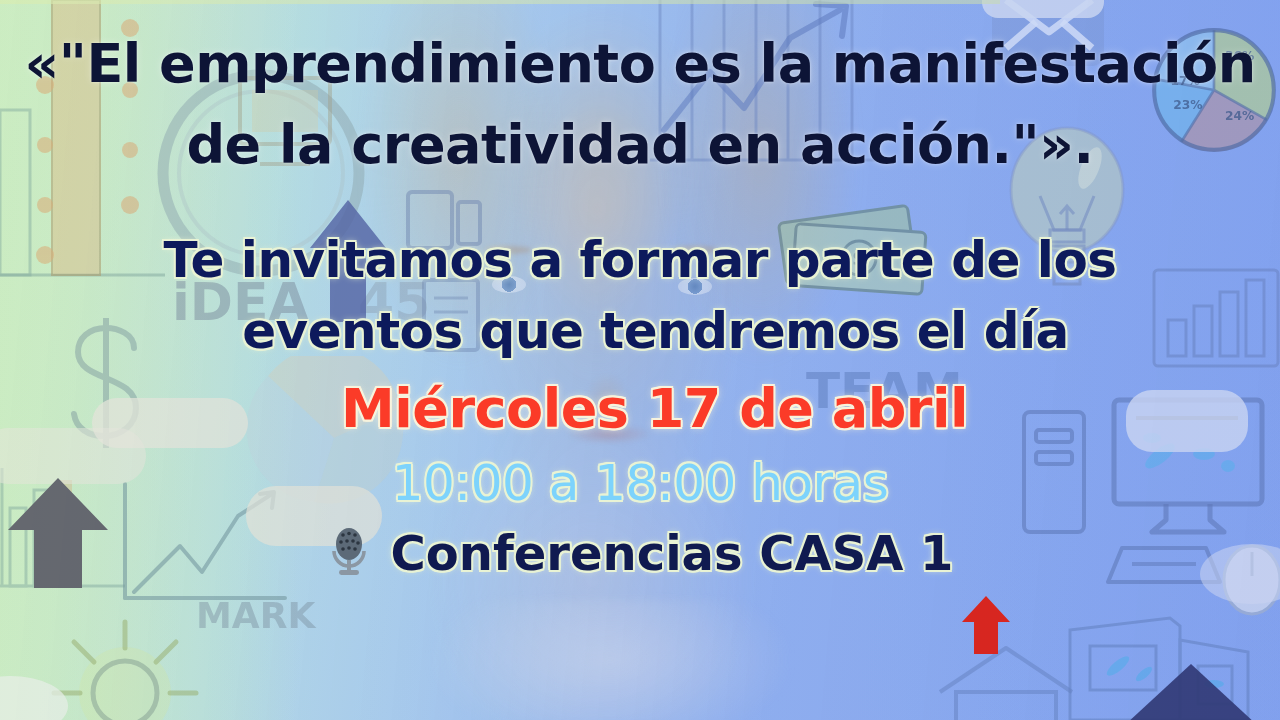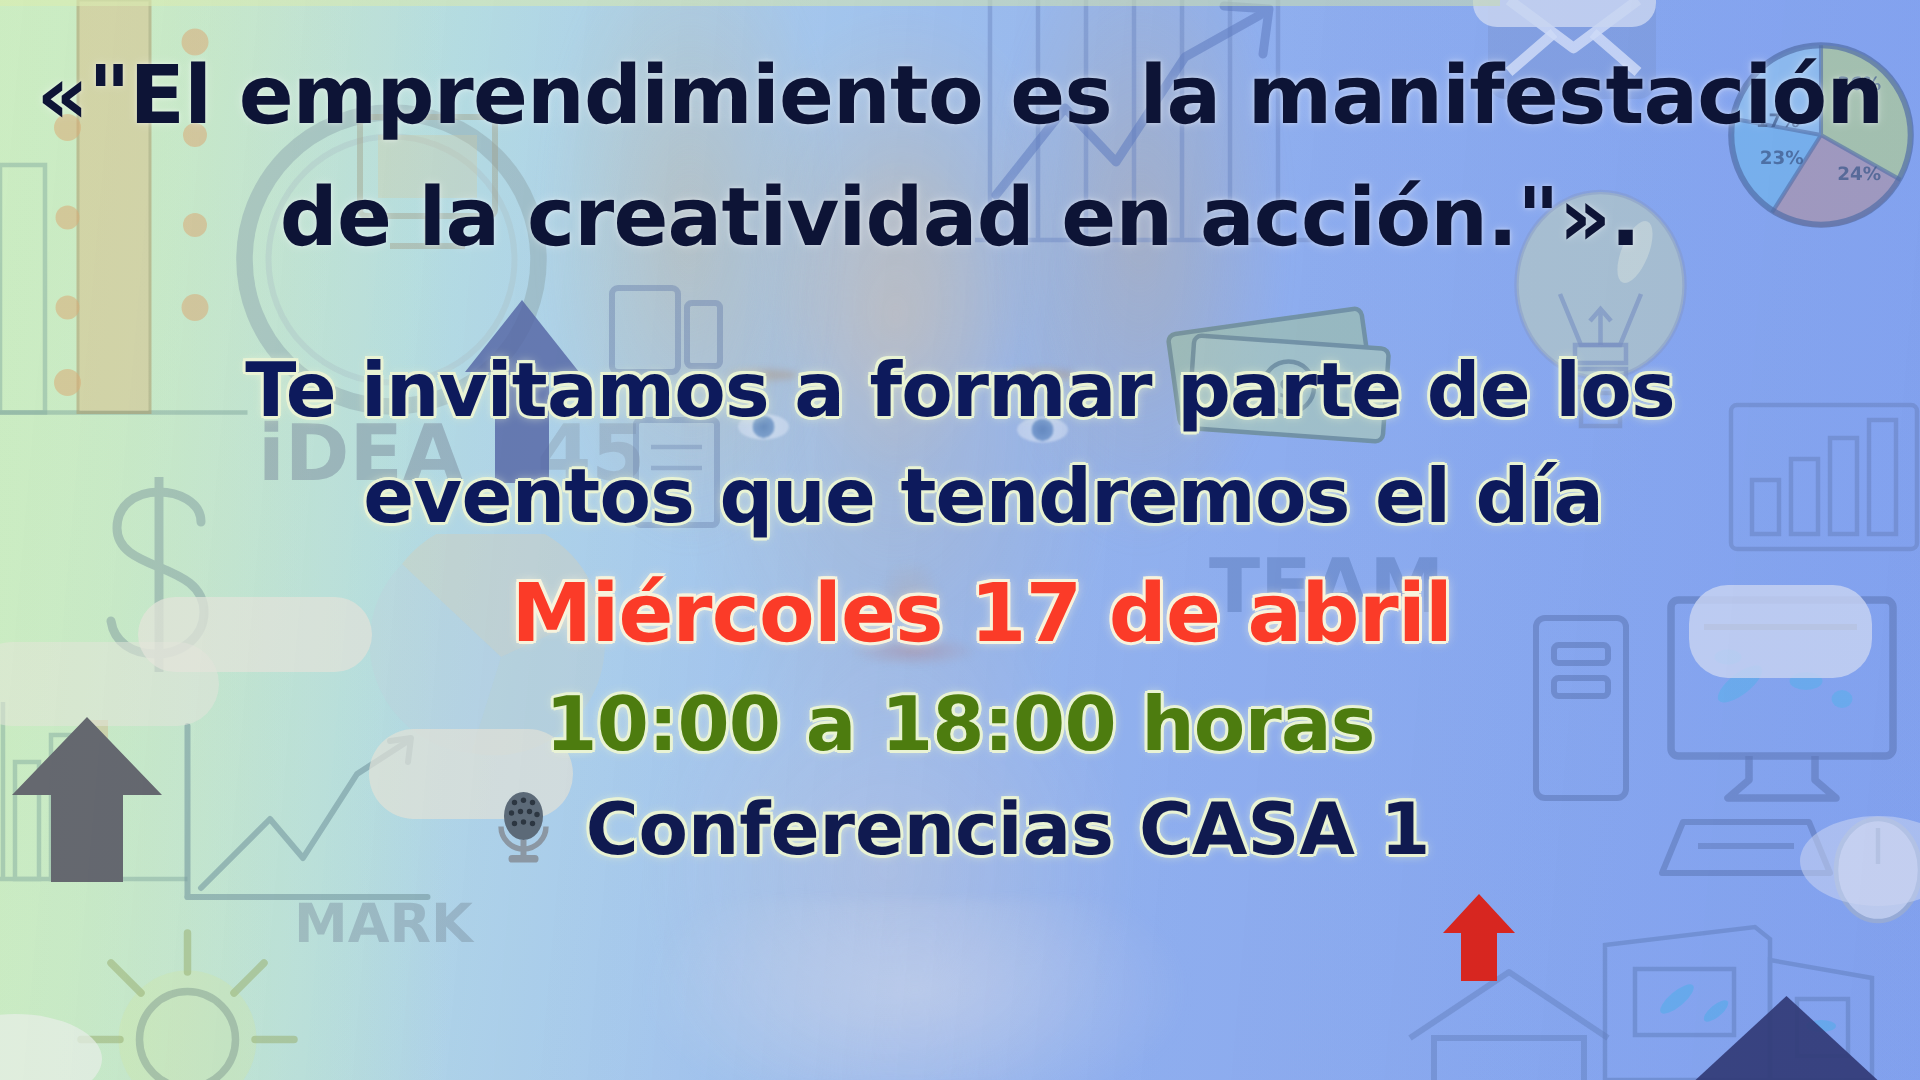--- a/index.html
+++ b/index.html
@@ -163,22 +163,22 @@
     text-shadow:
       -1.6px -1.6px 0 #f7f3dd,  1.6px -1.6px 0 #f7f3dd,
       -1.6px  1.6px 0 #f7f3dd,  1.6px  1.6px 0 #f7f3dd,
        0 -2px 0 #f7f3dd, 0 2px 0 #f7f3dd,
       -2px 0 0 #f7f3dd, 2px 0 0 #f7f3dd,
        0 0 8px rgba(247,243,221,0.9);
     margin-left: 29px;
   }
   .timeline {
     font-size: 50px;
-    font-weight: 700;
-    color: #4d7c0f;
+    font-weight: 400;
+    color: #7dd3fc;
     margin-top: 18px;
     text-shadow:
       -1.6px -1.6px 0 #e9f3d4,  1.6px -1.6px 0 #e9f3d4,
       -1.6px  1.6px 0 #e9f3d4,  1.6px  1.6px 0 #e9f3d4,
        0 -2px 0 #e9f3d4, 0 2px 0 #e9f3d4,
       -2px 0 0 #e9f3d4, 2px 0 0 #e9f3d4,
        0 0 7px rgba(233,243,212,0.95);
   }
   .venue-row {
     display: flex; align-items: center; 

